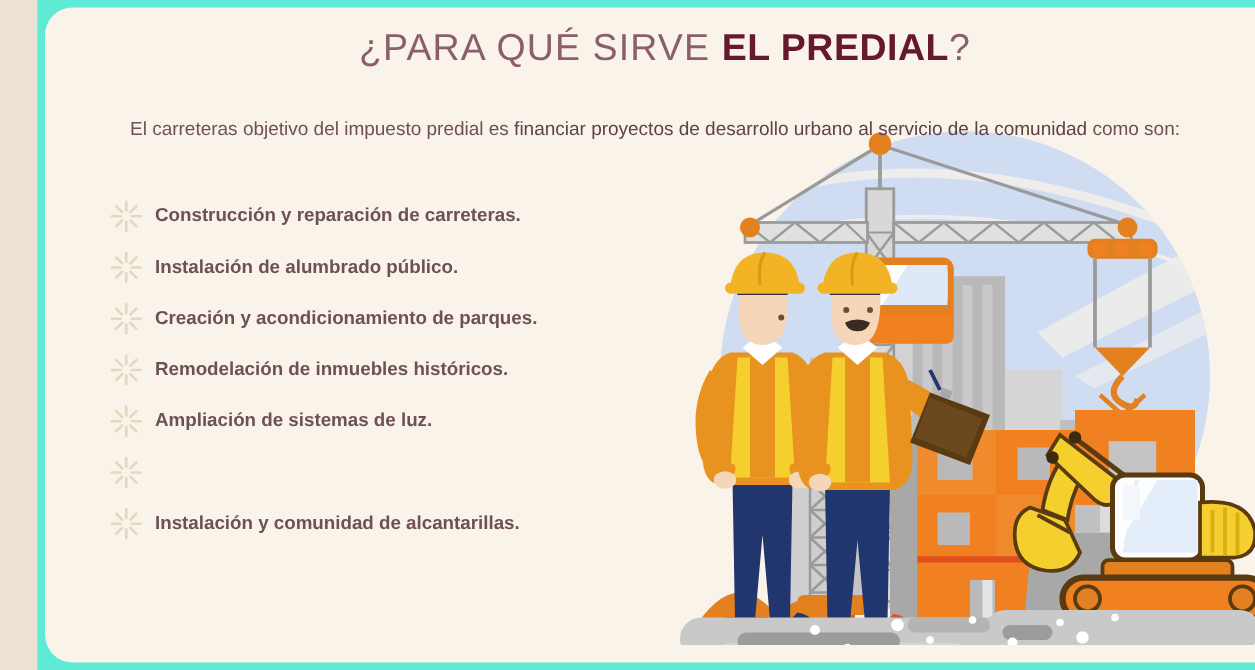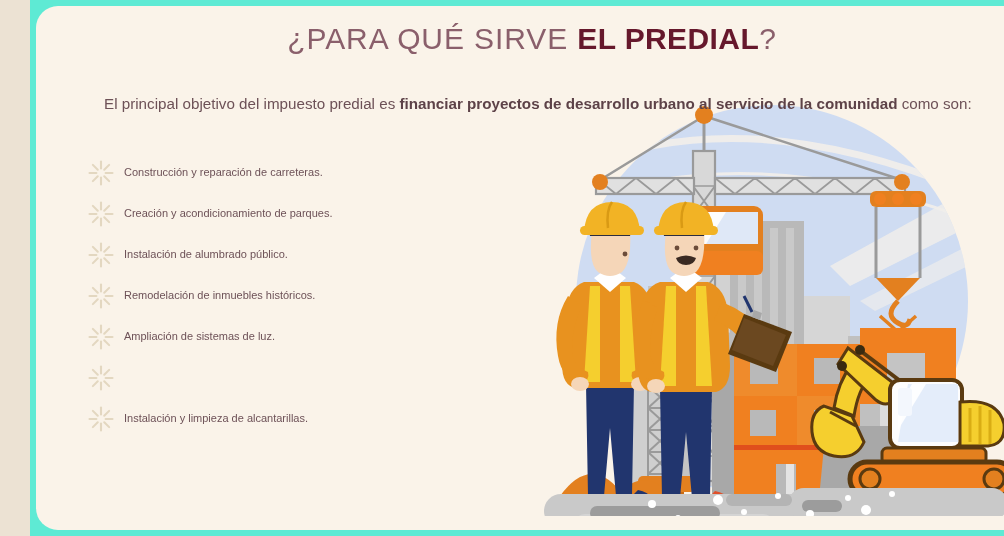--- a/index.html
+++ b/index.html
@@ -61,21 +61,21 @@
   #intro {
     position: absolute;
     left: 74px;
     top: 92px;
     width: 875px;
     font-size: 15.2px;
     line-height: 23px;
     color: #6d5157;
     z-index: 6;
   }
-  #intro .bold { font-weight: 700; color: #5d4248; }
+  #intro .bold { font-weight: 400; color: #5d4248; }
 
   
   #list {
     position: absolute;
     left: 58px;
     top: 152px;
     width: 470px;
     z-index: 6;
   }
   .li {
@@ -86,24 +86,25 @@
   }
   .li .burst {
     width: 26px;
     height: 26px;
     flex: 0 0 26px;
     position: relative;
     margin-right: 10px;
   }
   .li .burst svg { display: block; }
   .li .txt {
-    font-size: 11px;
+    font-size: 15px;
     color: #6d5157;
     white-space: nowrap;
     line-height: 1;
+    font-weight: bold;
   }
 
   
   #art {
     position: absolute;
     left: 500px;
     top: 96px;
     width: 500px;
     height: 420px;
     z-index: 4;
@@ -116,21 +117,21 @@
 <div id="slide">
 
   <div id="card"></div>
 
   <div id="title-wrap">
     <div id="title">
       <span class="q-open">¿PARA QUÉ SIRVE </span><span class="strong">EL PREDIAL</span><span class="q-close">?</span>
     </div>
   </div>
 
-  <p id="intro"><span>El principal objetivo del impuesto predial es </span><span class="bold">financiar proyectos de desarrollo urbano al servicio de la comunidad</span><span> como son:</span></p>
+  <p id="intro"><span>El carreteras objetivo del impuesto predial es </span><span class="bold">financiar proyectos de desarrollo urbano al servicio de la comunidad</span><span> como son:</span></p>
 
   <div id="list">
 
   <div class="li">
         <span class="burst">
           <svg width="26" height="26" viewBox="0 0 26 26">
         <g stroke="#e3d7c0" stroke-width="2.1" stroke-linecap="round">
               <line x1="13.00" y1="8.40" x2="13.00" y2="1.50"></line>
               <line x1="16.25" y1="9.75" x2="21.13" y2="4.87"></line>
               <line x1="17.60" y1="13.00" x2="24.50" y2="13.00"></line>
@@ -152,54 +153,54 @@
               <line x1="16.25" y1="9.75" x2="21.13" y2="4.87"></line>
               <line x1="17.60" y1="13.00" x2="24.50" y2="13.00"></line>
               <line x1="16.25" y1="16.25" x2="21.13" y2="21.13"></line>
               <line x1="13.00" y1="17.60" x2="13.00" y2="24.50"></line>
               <line x1="9.75" y1="16.25" x2="4.87" y2="21.13"></line>
               <line x1="8.40" y1="13.00" x2="1.50" y2="13.00"></line>
               <line x1="9.75" y1="9.75" x2="4.87" y2="4.87"></line>
             </g>
       </svg>
         </span>
+        <span class="txt">Instalación de alumbrado público.</span>
+      </div>
+      <div class="li">
+        <span class="burst">
+          <svg width="26" height="26" viewBox="0 0 26 26">
+        <g stroke="#e3d7c0" stroke-width="2.1" stroke-linecap="round">
+              <line x1="13.00" y1="8.40" x2="13.00" y2="1.50"></line>
+              <line x1="16.25" y1="9.75" x2="21.13" y2="4.87"></line>
+              <line x1="17.60" y1="13.00" x2="24.50" y2="13.00"></line>
+              <line x1="16.25" y1="16.25" x2="21.13" y2="21.13"></line>
+              <line x1="13.00" y1="17.60" x2="13.00" y2="24.50"></line>
+              <line x1="9.75" y1="16.25" x2="4.87" y2="21.13"></line>
+              <line x1="8.40" y1="13.00" x2="1.50" y2="13.00"></line>
+              <line x1="9.75" y1="9.75" x2="4.87" y2="4.87"></line>
+            </g>
+      </svg>
+        </span>
         <span class="txt">Creación y acondicionamiento de parques.</span>
       </div>
       <div class="li">
         <span class="burst">
           <svg width="26" height="26" viewBox="0 0 26 26">
         <g stroke="#e3d7c0" stroke-width="2.1" stroke-linecap="round">
               <line x1="13.00" y1="8.40" x2="13.00" y2="1.50"></line>
               <line x1="16.25" y1="9.75" x2="21.13" y2="4.87"></line>
               <line x1="17.60" y1="13.00" x2="24.50" y2="13.00"></line>
               <line x1="16.25" y1="16.25" x2="21.13" y2="21.13"></line>
               <line x1="13.00" y1="17.60" x2="13.00" y2="24.50"></line>
               <line x1="9.75" y1="16.25" x2="4.87" y2="21.13"></line>
               <line x1="8.40" y1="13.00" x2="1.50" y2="13.00"></line>
               <line x1="9.75" y1="9.75" x2="4.87" y2="4.87"></line>
             </g>
       </svg>
         </span>
-        <span class="txt">Instalación de alumbrado público.</span>
-      </div>
-      <div class="li">
-        <span class="burst">
-          <svg width="26" height="26" viewBox="0 0 26 26">
-        <g stroke="#e3d7c0" stroke-width="2.1" stroke-linecap="round">
-              <line x1="13.00" y1="8.40" x2="13.00" y2="1.50"></line>
-              <line x1="16.25" y1="9.75" x2="21.13" y2="4.87"></line>
-              <line x1="17.60" y1="13.00" x2="24.50" y2="13.00"></line>
-              <line x1="16.25" y1="16.25" x2="21.13" y2="21.13"></line>
-              <line x1="13.00" y1="17.60" x2="13.00" y2="24.50"></line>
-              <line x1="9.75" y1="16.25" x2="4.87" y2="21.13"></line>
-              <line x1="8.40" y1="13.00" x2="1.50" y2="13.00"></line>
-              <line x1="9.75" y1="9.75" x2="4.87" y2="4.87"></line>
-            </g>
-      </svg>
-        </span>
         <span class="txt">Remodelación de inmuebles históricos.</span>
       </div>
       <div class="li">
         <span class="burst">
           <svg width="26" height="26" viewBox="0 0 26 26">
         <g stroke="#e3d7c0" stroke-width="2.1" stroke-linecap="round">
               <line x1="13.00" y1="8.40" x2="13.00" y2="1.50"></line>
               <line x1="16.25" y1="9.75" x2="21.13" y2="4.87"></line>
               <line x1="17.60" y1="13.00" x2="24.50" y2="13.00"></line>
               <line x1="16.25" y1="16.25" x2="21.13" y2="21.13"></line>
@@ -236,21 +237,21 @@
               <line x1="16.25" y1="9.75" x2="21.13" y2="4.87"></line>
               <line x1="17.60" y1="13.00" x2="24.50" y2="13.00"></line>
               <line x1="16.25" y1="16.25" x2="21.13" y2="21.13"></line>
               <line x1="13.00" y1="17.60" x2="13.00" y2="24.50"></line>
               <line x1="9.75" y1="16.25" x2="4.87" y2="21.13"></line>
               <line x1="8.40" y1="13.00" x2="1.50" y2="13.00"></line>
               <line x1="9.75" y1="9.75" x2="4.87" y2="4.87"></line>
             </g>
       </svg>
         </span>
-        <span class="txt">Instalación y limpieza de alcantarillas.</span>
+        <span class="txt">Instalación y comunidad de alcantarillas.</span>
       </div>
     </div>
 
   <div id="art">
     <svg width="500" height="420" viewBox="0 0 500 420" xmlns="http://www.w3.org/2000/svg">
       <defs>
         <clipPath id="circClip">
             <circle cx="242" cy="205" r="196"></circle>
           </clipPath>
       </defs>

